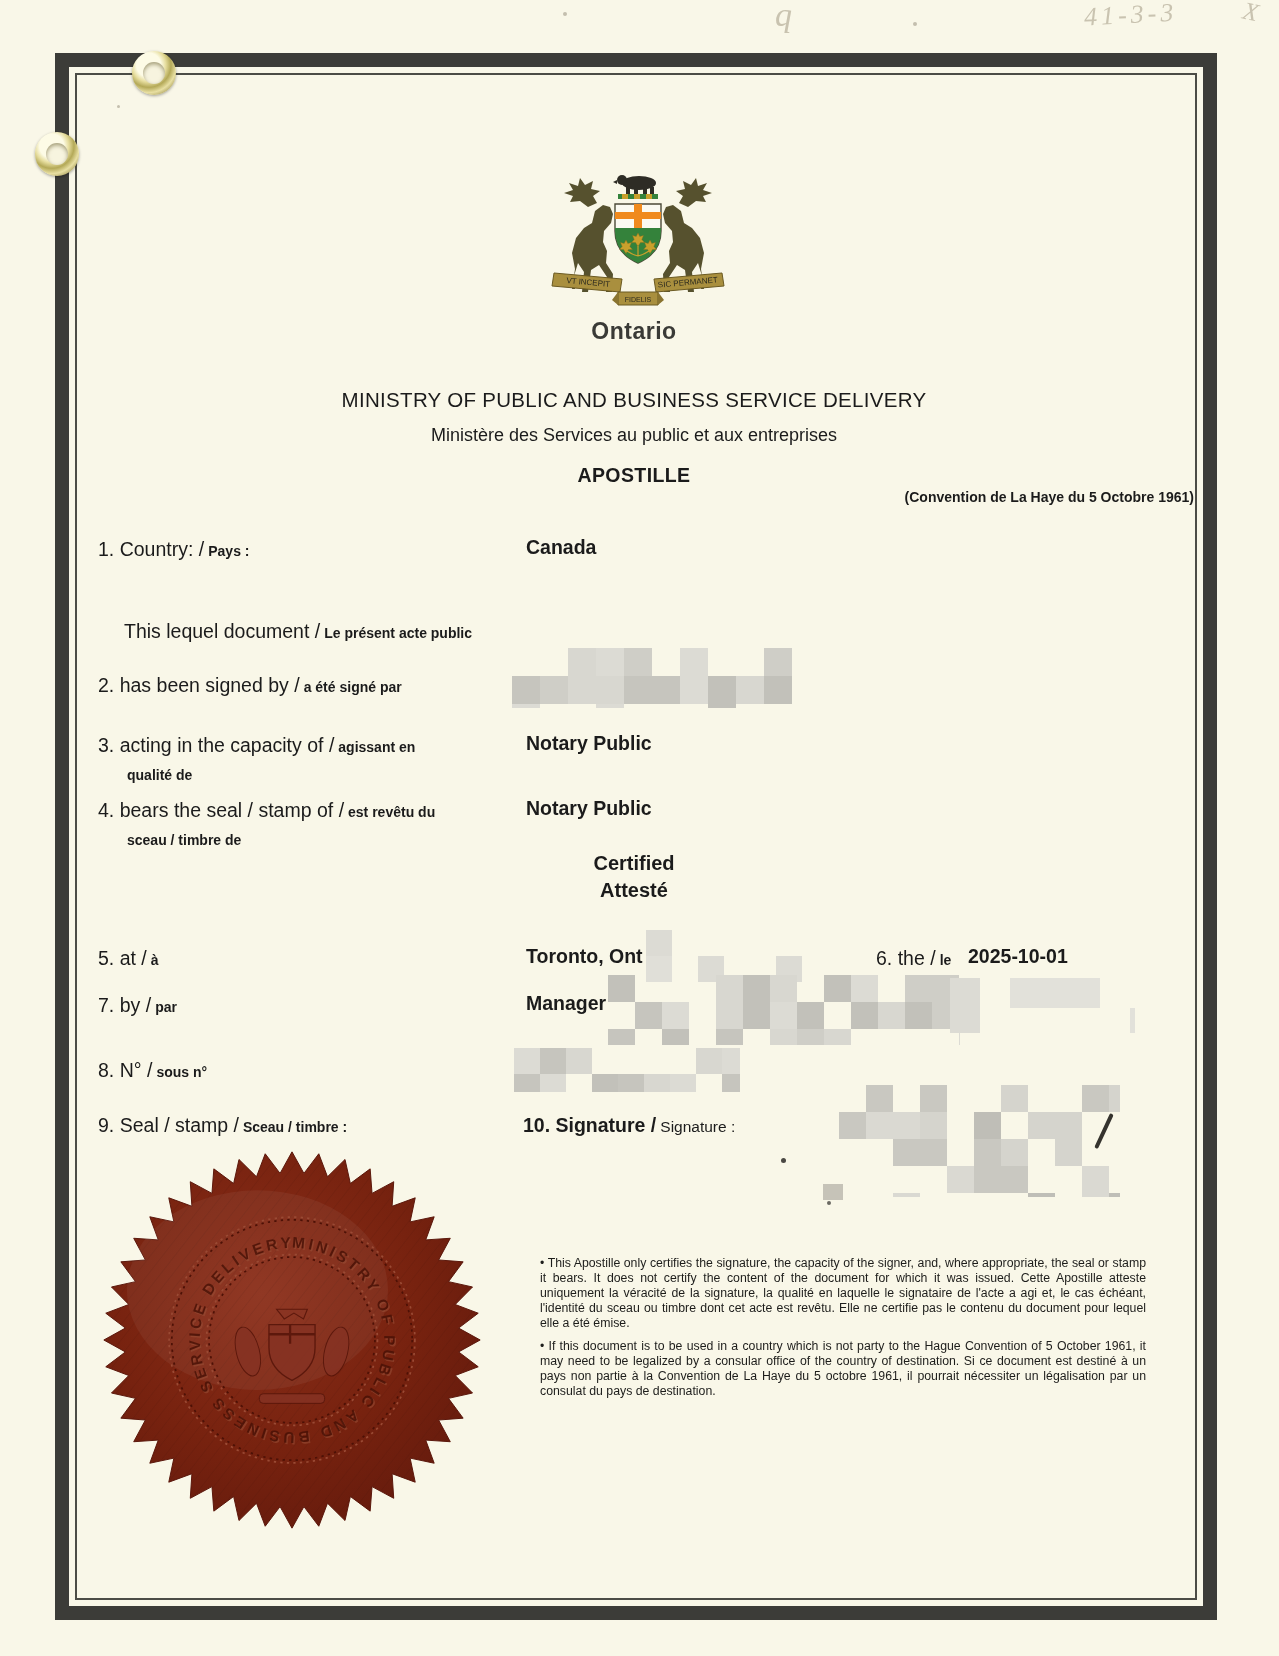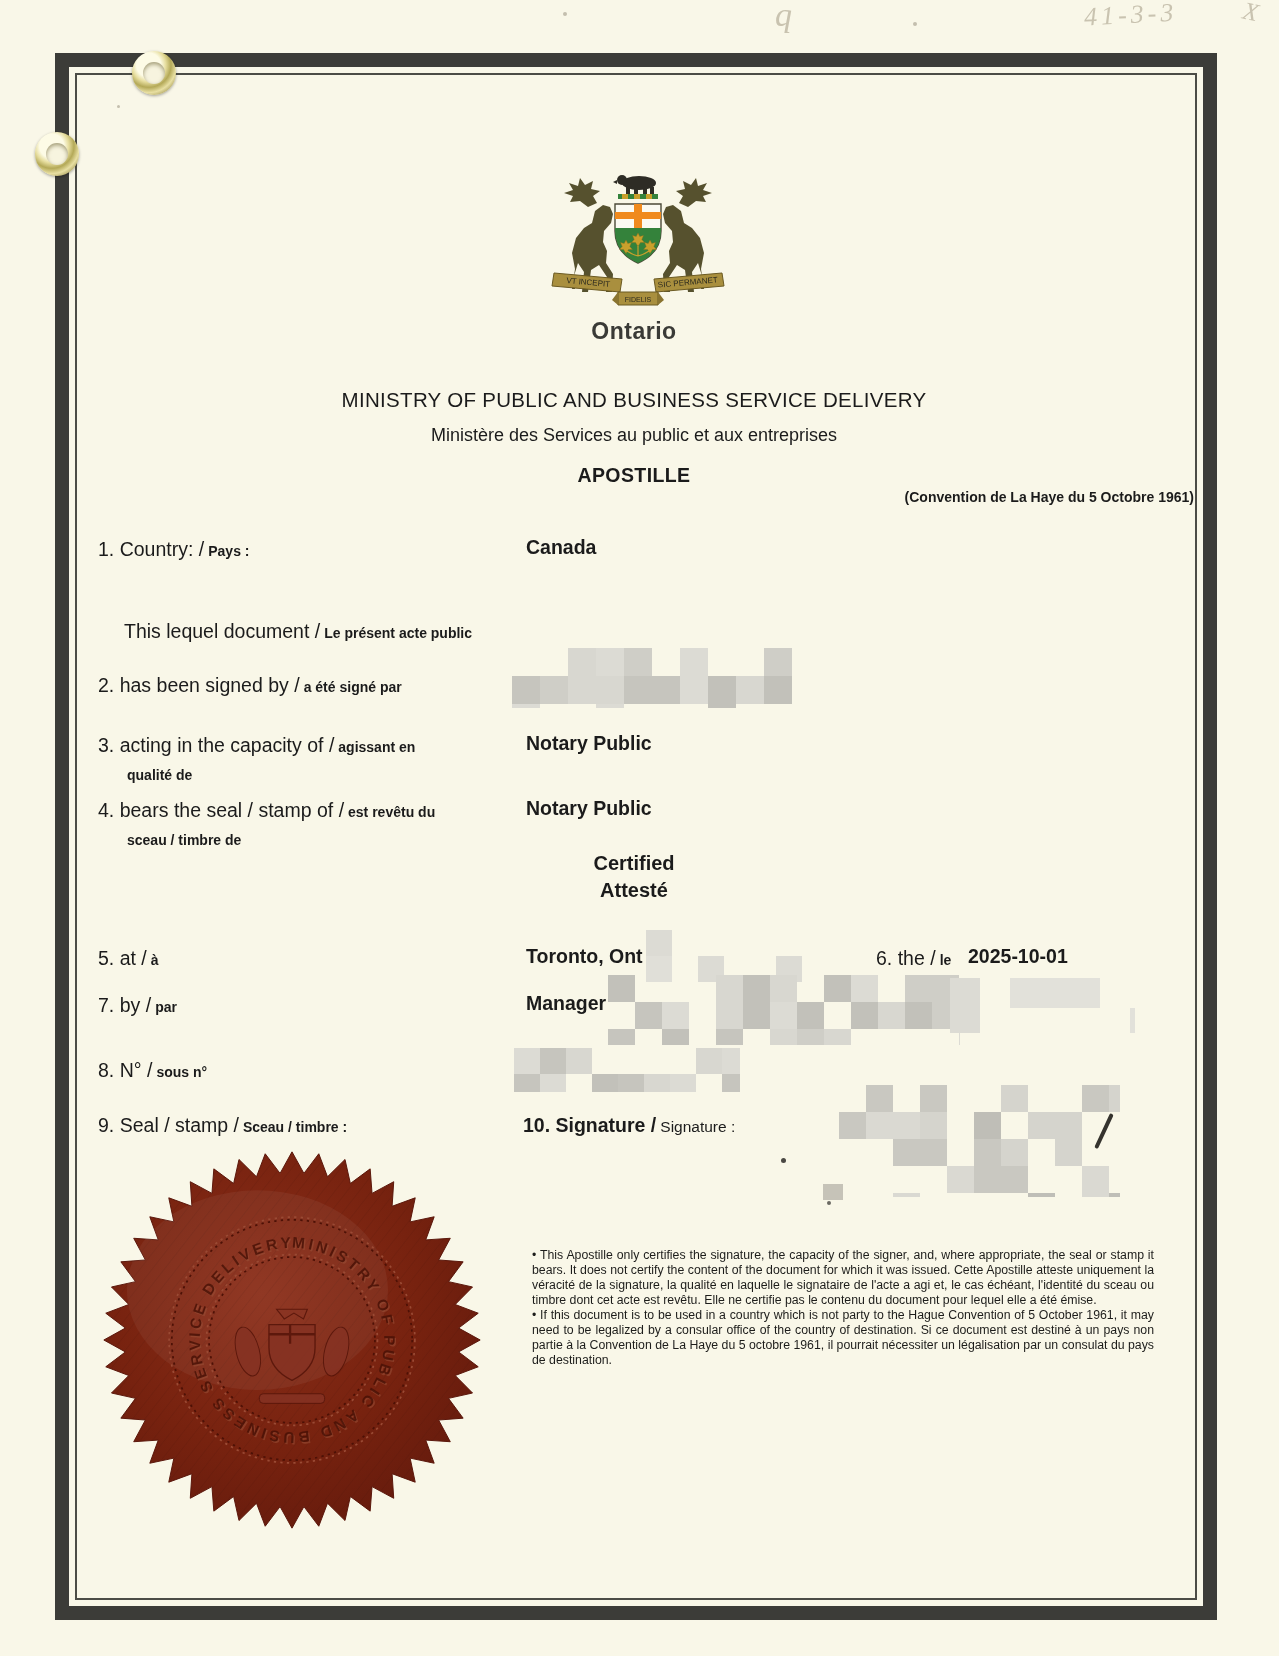--- a/index.html
+++ b/index.html
@@ -41,21 +41,21 @@
   .sig-fr{font-weight:normal;font-size:15.5px;margin-left:4px;}
   
   .mosaic{position:absolute;z-index:3;overflow:hidden;}
   .mosaic i{display:block;}
   .sig-slash{position:absolute;left:1102px;top:1112px;width:3.5px;height:38px;
     background:#35332e;border-radius:2px;transform:rotate(25deg);z-index:4;}
   .mark-sq{position:absolute;z-index:3;}
   
   .notes{position:absolute;left:532px;top:1248px;width:622px;z-index:2;
     font-size:12.3px;line-height:15px;text-align:justify;color:#1d1d1b;}
-  .notes p{margin:0;}
+  .notes p{margin:8px;}
   
   .arms{position:absolute;left:538px;top:147px;width:200px;height:173px;z-index:2;}
   .seal{position:absolute;left:100px;top:1148px;width:384px;height:384px;z-index:2;}
 </style>
 </head>
 <body>
 
 <span class="pencil" style="left:775px;top:-4px;font-size:34px;">q</span>
 <span class="pencil" style="left:1084px;top:0px;font-size:26px;letter-spacing:4px;transform:rotate(-3deg);">41-3-3</span>
 <span class="pencil" style="left:1243px;top:-2px;font-size:25px;transform:rotate(12deg);">X</span>

